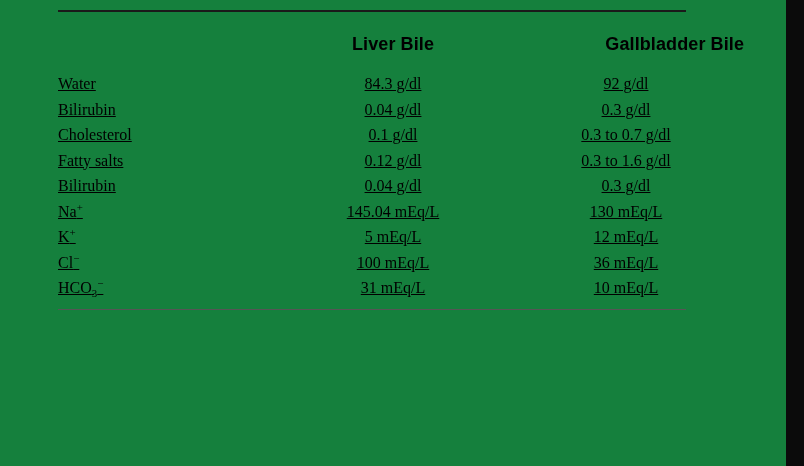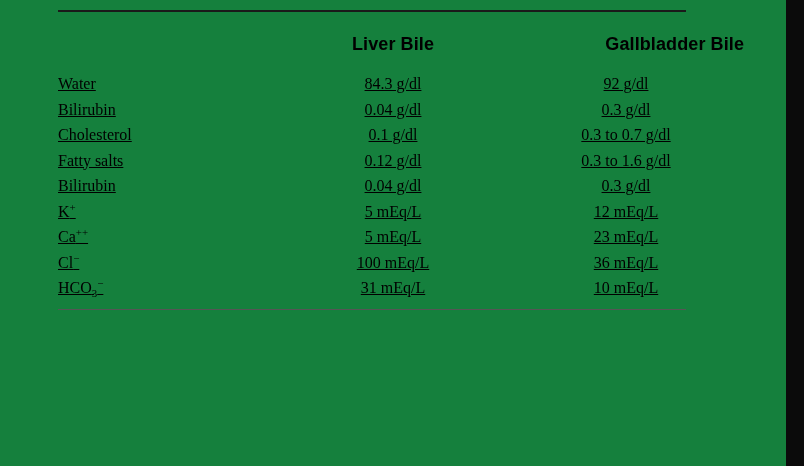--- a/index.html
+++ b/index.html
@@ -144,28 +144,28 @@
             <td class="label">Fatty salts</td>
             <td class="liver">0.12 g/dl</td>
             <td class="gall">0.3 to 1.6 g/dl</td>
           </tr>
           <tr>
             <td class="label">Bilirubin</td>
             <td class="liver">0.04 g/dl</td>
             <td class="gall">0.3 g/dl</td>
           </tr>
           <tr>
+            <td class="label">Na<sup>+</sup></td>
+            <td class="liver">145.04 mEq/L</td>
+            <td class="gall">130 mEq/L</td>
+          </tr>
+          <tr>
             <td class="label">K<sup>+</sup></td>
             <td class="liver">5 mEq/L</td>
             <td class="gall">12 mEq/L</td>
-          </tr>
-          <tr>
-            <td class="label">Ca<sup>++</sup></td>
-            <td class="liver">5 mEq/L</td>
-            <td class="gall">23 mEq/L</td>
           </tr>
           <tr>
             <td class="label">Cl<sup>−</sup></td>
             <td class="liver">100 mEq/L</td>
             <td class="gall">36 mEq/L</td>
           </tr>
           <tr>
             <td class="label">HCO<sub>3</sub><sup>−</sup></td>
             <td class="liver">31 mEq/L</td>
             <td class="gall">10 mEq/L</td>

